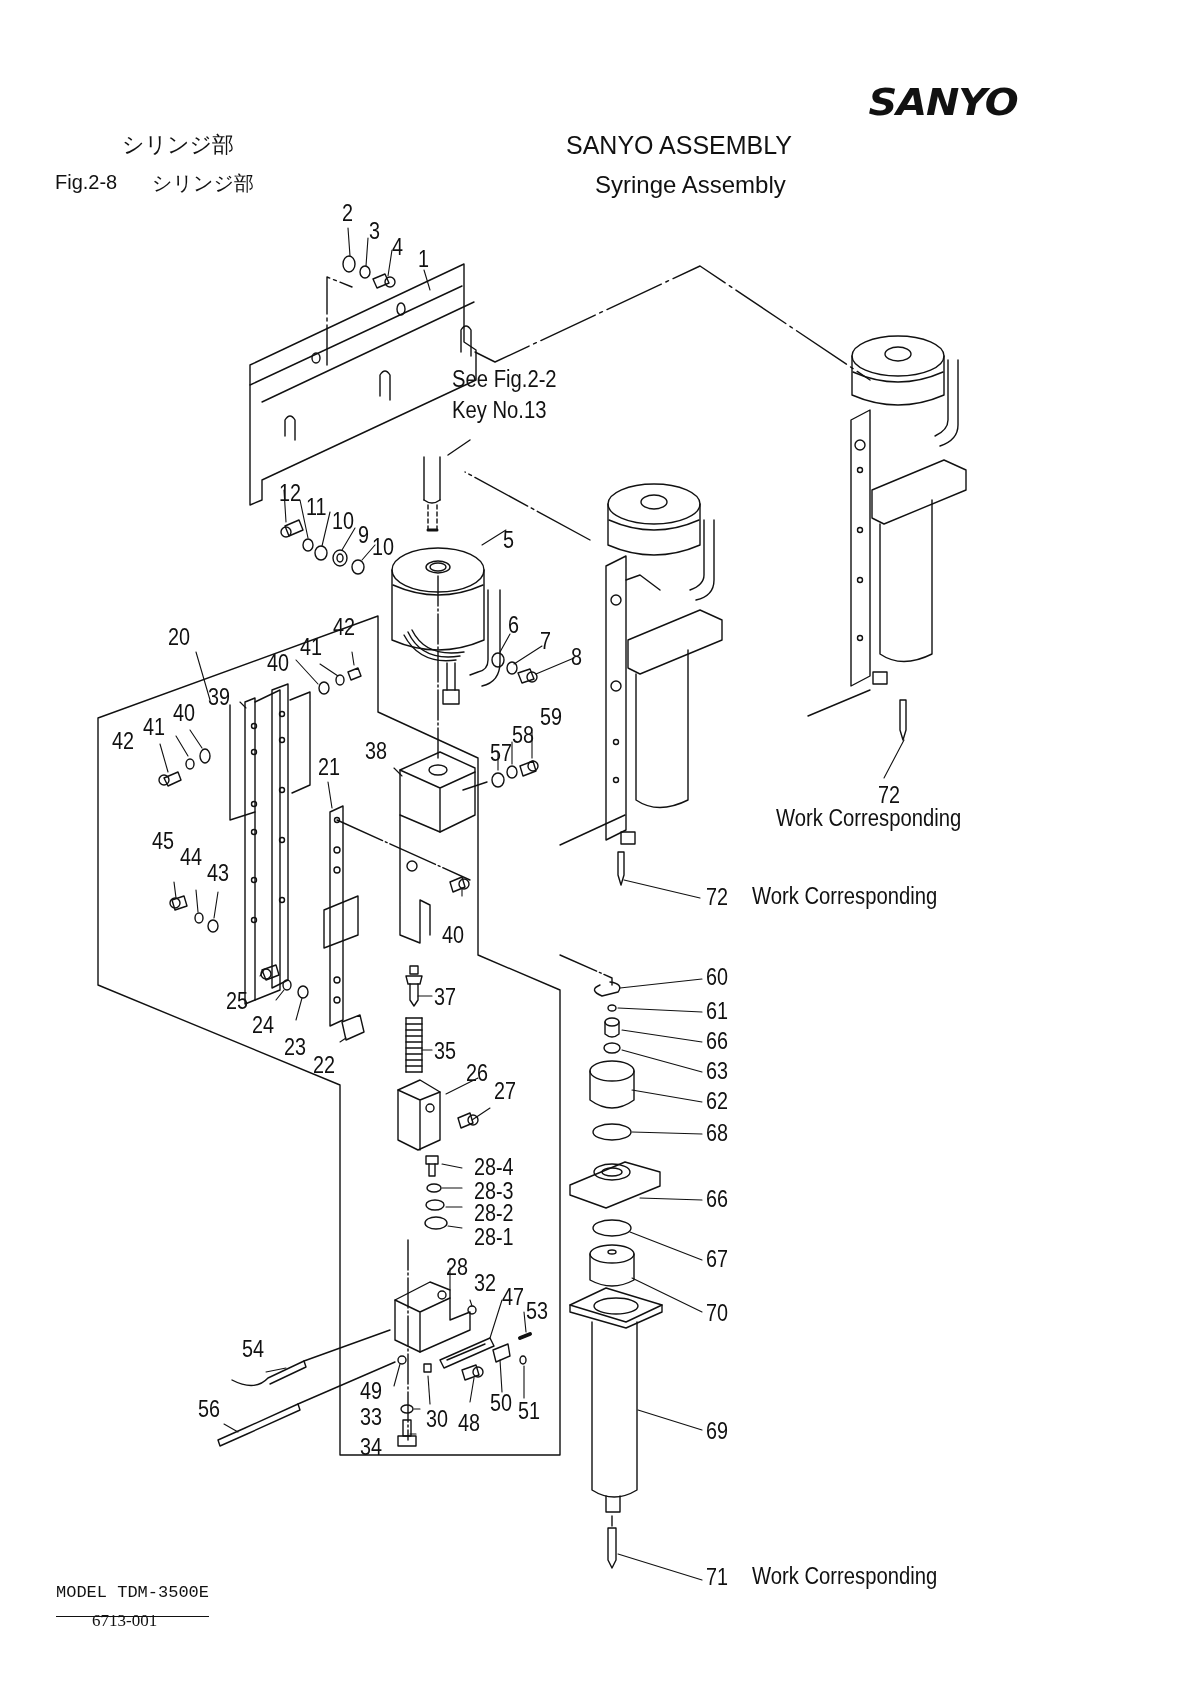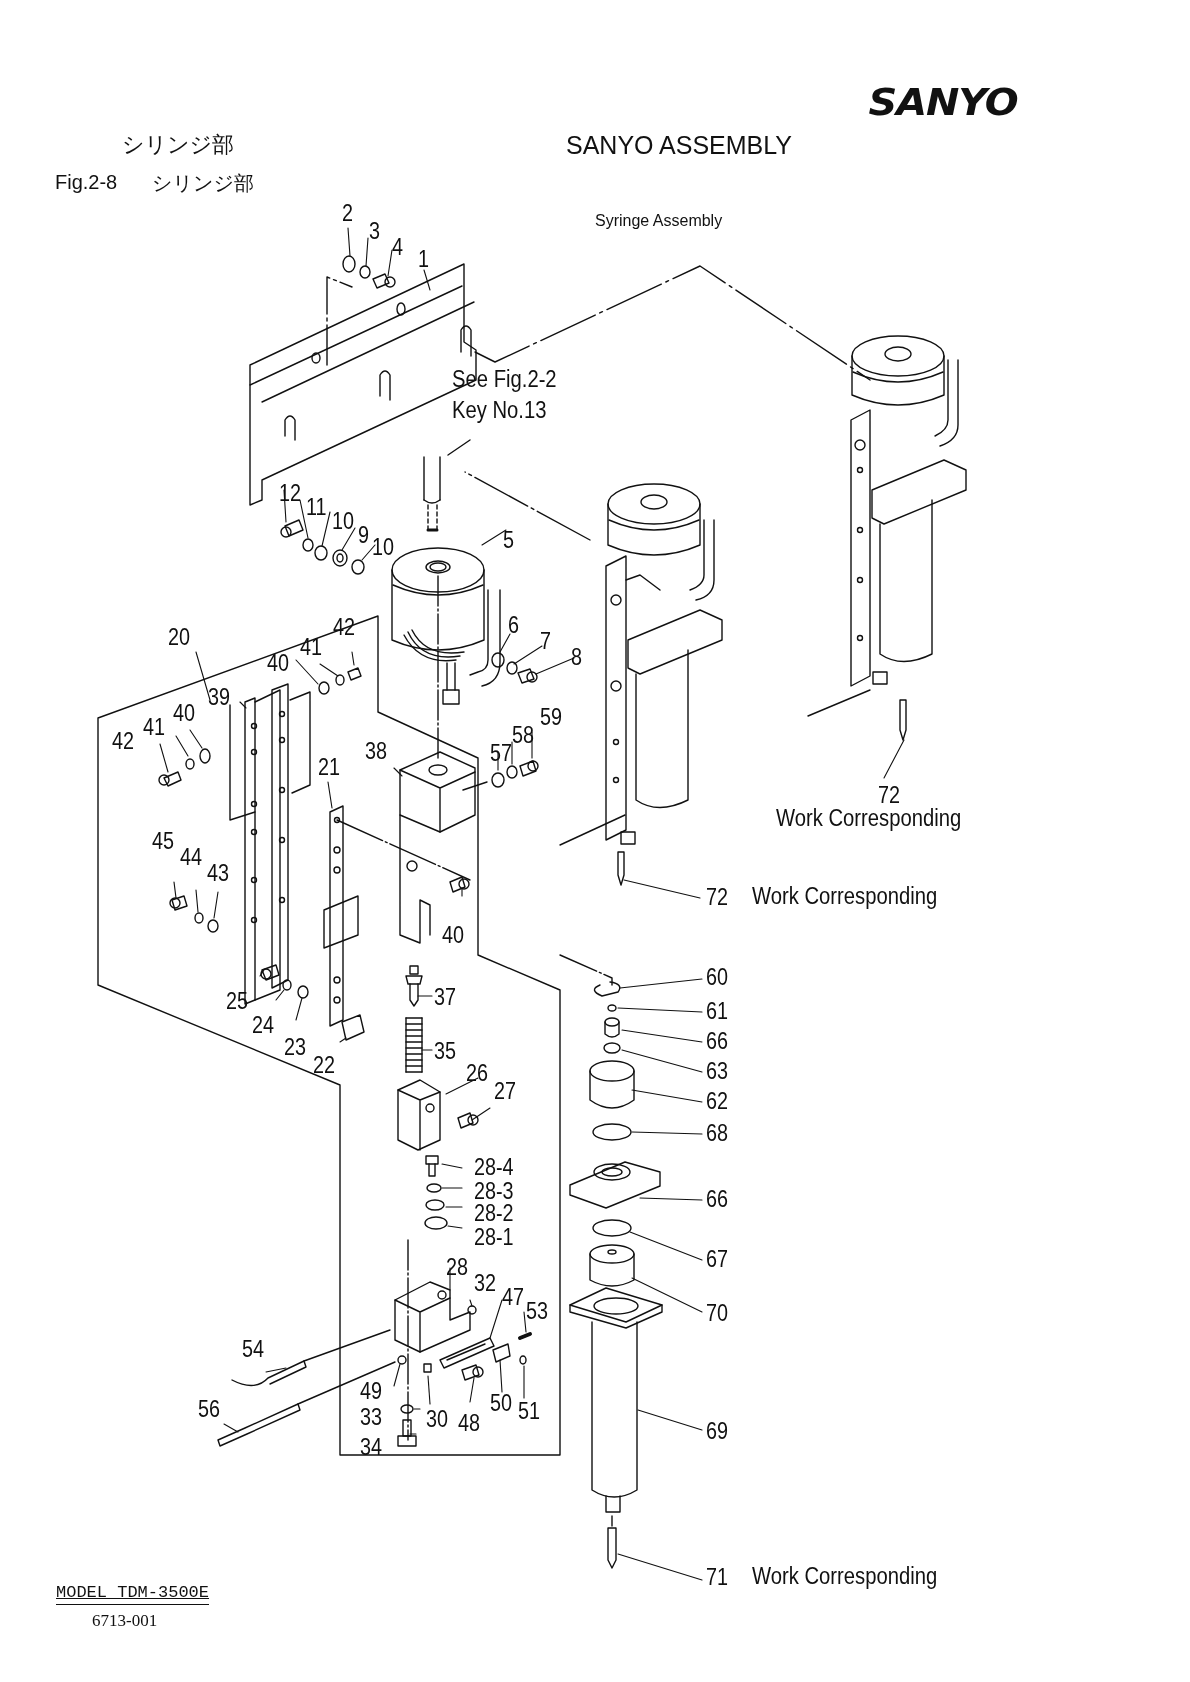--- a/index.html
+++ b/index.html
@@ -5,26 +5,26 @@
   html, body { margin: 0; padding: 0; background: #ffffff; }
   body { width: 1190px; height: 1682px; position: relative; overflow: hidden;
          font-family: "Liberation Sans", sans-serif; color: #111; }
   .abs { position: absolute; white-space: nowrap; }
   .logo { left: 872px; top: 80px; font-family: "DejaVu Sans", sans-serif; font-weight: bold;
           font-style: italic; font-size: 38px; letter-spacing: -1px; transform: scaleX(1.05); }
   .jp-title { left: 122px; top: 130px; font-family: "DejaVu Sans", sans-serif; font-size: 22px; }
   .en-title { left: 566px; top: 131px; font-size: 25px; }
   .fig-id { left: 55px; top: 171px; font-size: 20px; }
   .jp-sub { left: 152px; top: 170px; font-family: Liberation Serif, serif; font-size: 20px; }
-  .en-sub { left: 595px; top: 171px; font-size: 16px; margin-top: 41px; }
+  .en-sub { left: 595px; top: 171px; font-size: 24px; }
   .label { font-family: "Liberation Sans", sans-serif; font-size: 23px; transform: scaleX(0.86);
            transform-origin: left top; line-height: 1; }
   .note { font-size: 23px; transform: scaleX(0.88); transform-origin: left top; line-height: 1.1; }
   .model { left: 56px; top: 1583px; font-family: "Liberation Mono", monospace; font-size: 17px;
-           border-bottom: 1.5px solid #111; padding-bottom: 2px; text-decoration: underline; }
+           border-bottom: 1.5px solid #111; padding-bottom: 14px; }
   .rev { left: 92px; top: 1611px; font-family: "Liberation Serif", serif; font-size: 17px; }
   svg.art { position: absolute; left: 0; top: 0; }
   svg.art * { vector-effect: non-scaling-stroke; }
 </style>
 </head>
 <body>
 
 <svg class="art" width="1190" height="1682" viewBox="0 0 1190 1682" fill="none" stroke="#111" stroke-width="1.4" stroke-linejoin="round" stroke-linecap="round">
 
   <g>

